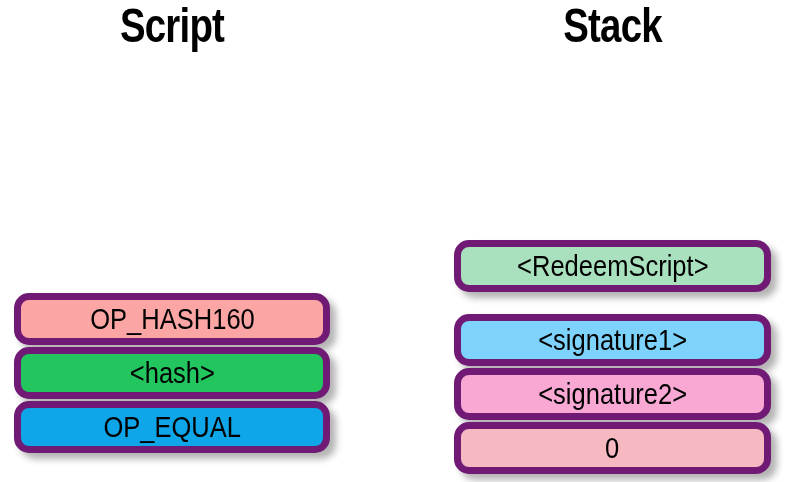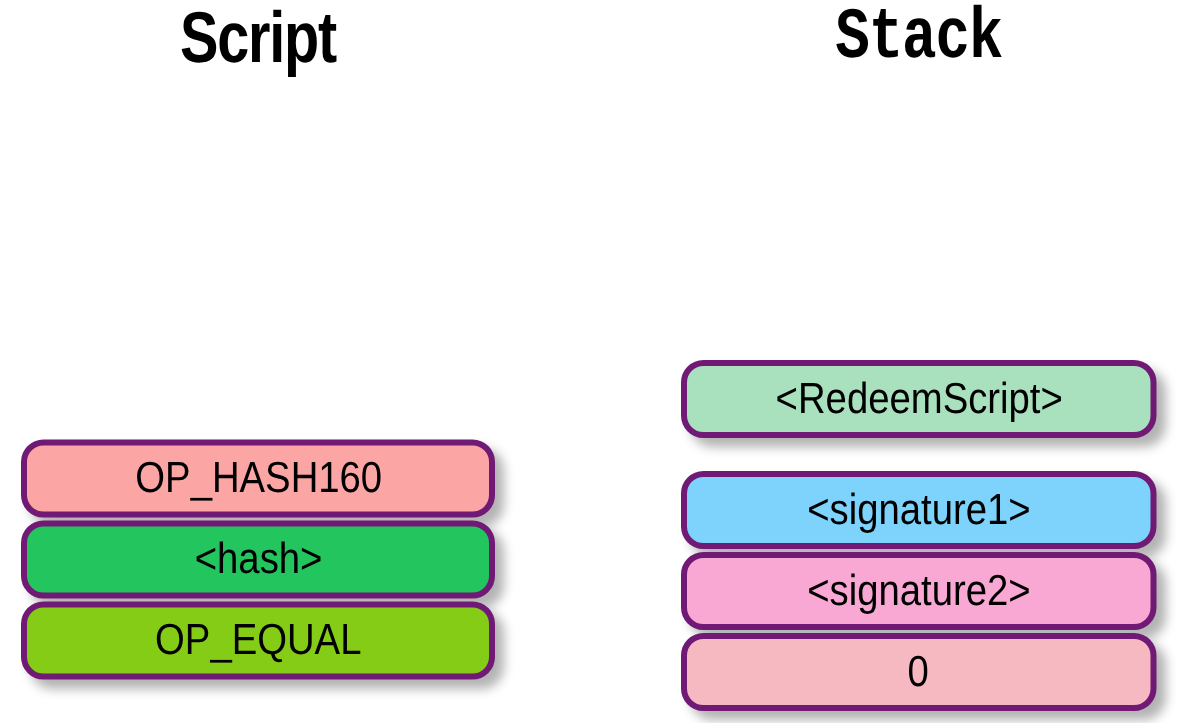--- a/index.html
+++ b/index.html
@@ -20,33 +20,33 @@
     line-height: 1.0;
     color: #000;
     letter-spacing: -1px;
   }
   .col-title .squeeze {
     display: inline-block;
     transform: scaleX(0.80);
     transform-origin: center;
   }
   #script-title { left: 14px;  width: 316px; }
-  #stack-title  { left: 454px; width: 317px; font-family: Liberation Mono, monospace; }
+  #stack-title  { left: 454px; width: 317px; }
   .boxes {
     position: absolute;
     display: flex;
     flex-direction: column;
     gap: 2px;
   }
   #script-boxes { left: 14px;  top: 293px; width: 316px; }
   #stack-boxes  { left: 454px; top: 240px; width: 317px; }
   .box {
     box-sizing: border-box;
     height: 52px;
-    border: 4px solid #701a75;
+    border: 7px solid #701a75;
     border-radius: 15px;
     display: flex;
     align-items: center;
     justify-content: center;
     box-shadow: 6px 6px 7px rgba(0,0,0,0.30);
   }
   .box-label {
     font-size: 29px;
     color: #000;
     white-space: nowrap;
@@ -68,21 +68,21 @@
     <span class="squeeze">Stack</span>
   </div>
 
   <div class="boxes" id="script-boxes">
     <div class="box" style="background-color: #fca5a5;">
       <span class="box-label">OP_HASH160</span>
     </div>
     <div class="box" style="background-color: #22c55e;">
       <span class="box-label">&lt;hash&gt;</span>
     </div>
-    <div class="box" style="background-color: #84cc16;">
+    <div class="box" style="background-color: #0ea5e9;">
       <span class="box-label">OP_EQUAL</span>
     </div>
   </div>
 
   <div class="boxes" id="stack-boxes">
     <div class="box" style="background-color: rgb(169, 225, 190);">
       <span class="box-label">&lt;RedeemScript&gt;</span>
     </div>
     <div class="box" style="background-color: #7dd3fc; margin-top: 20px;">
       <span class="box-label">&lt;signature1&gt;</span>

